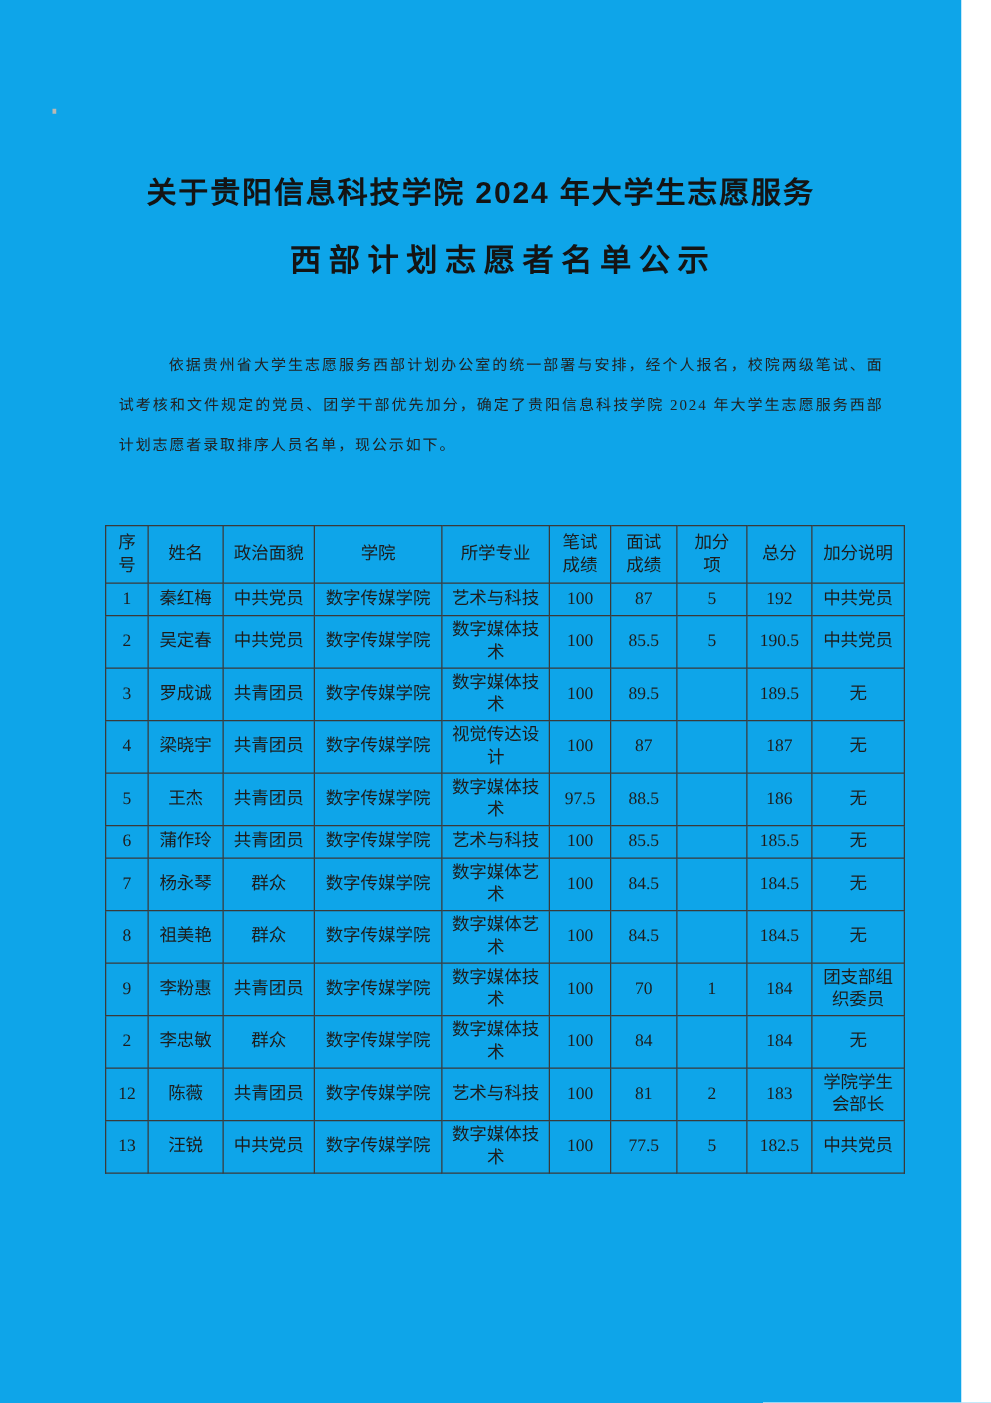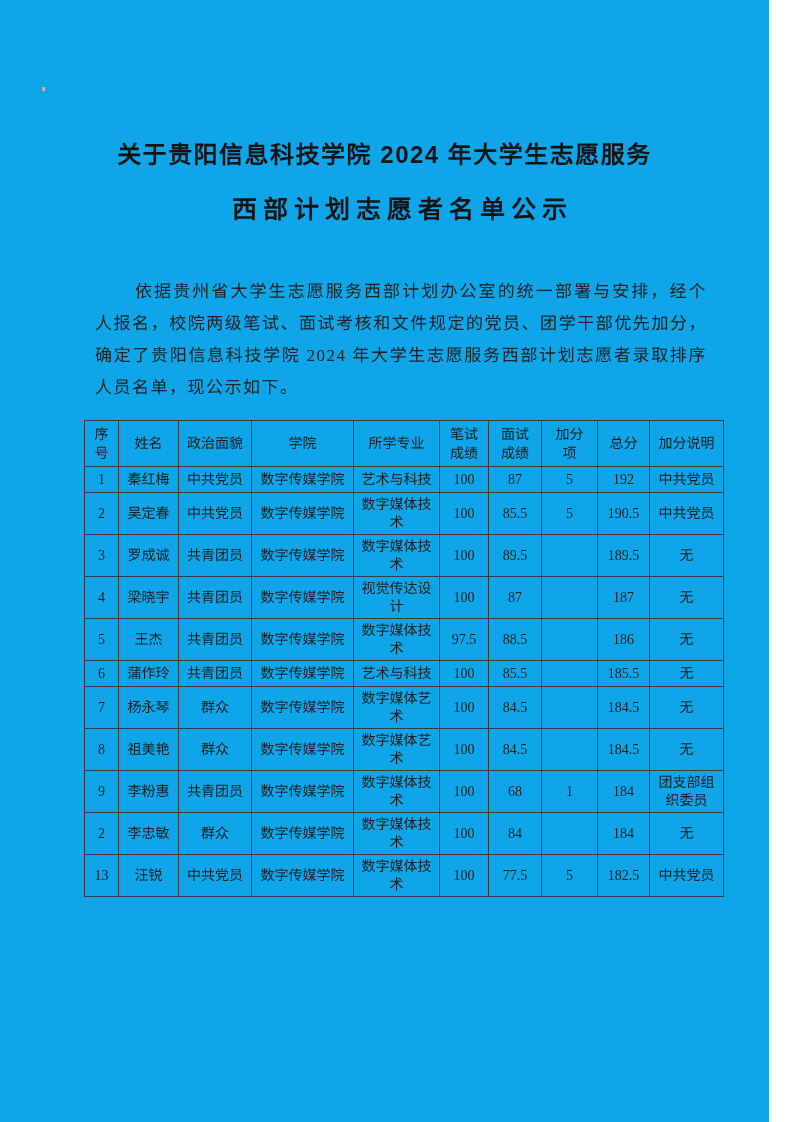--- a/index.html
+++ b/index.html
@@ -48,21 +48,21 @@
     margin-top: 12px;
     padding-left: 36px;
   }
   .intro {
     position: absolute;
     top: 276px;
     left: 95px;
     width: 612px;
     margin: 0;
     font-family: "Liberation Serif", "DejaVu Serif", serif;
-    font-size: 17px;
+    font-size: 12px;
     line-height: 32px;
     letter-spacing: 1.5px;
     text-align: justify;
     text-indent: 40px;
     color: #222222;
   }
   table.roster {
     position: absolute;
     top: 420px;
     left: 84px;
@@ -231,38 +231,50 @@
           <td>184.5</td>
           <td>无</td>
         </tr>
         <tr>
           <td>9</td>
           <td>李粉惠</td>
           <td>共青团员</td>
           <td>数字传媒学院</td>
           <td>数字媒体技术</td>
           <td>100</td>
-          <td>68</td>
+          <td>70</td>
           <td>1</td>
           <td>184</td>
           <td>团支部组织委员</td>
         </tr>
         <tr>
           <td>2</td>
           <td>李忠敏</td>
           <td>群众</td>
           <td>数字传媒学院</td>
           <td>数字媒体技术</td>
           <td>100</td>
           <td>84</td>
           <td></td>
           <td>184</td>
           <td>无</td>
         </tr>
         <tr>
+          <td>12</td>
+          <td>陈薇</td>
+          <td>共青团员</td>
+          <td>数字传媒学院</td>
+          <td>艺术与科技</td>
+          <td>100</td>
+          <td>81</td>
+          <td>2</td>
+          <td>183</td>
+          <td>学院学生会部长</td>
+        </tr>
+        <tr>
           <td>13</td>
           <td>汪锐</td>
           <td>中共党员</td>
           <td>数字传媒学院</td>
           <td>数字媒体技术</td>
           <td>100</td>
           <td>77.5</td>
           <td>5</td>
           <td>182.5</td>
           <td>中共党员</td>

